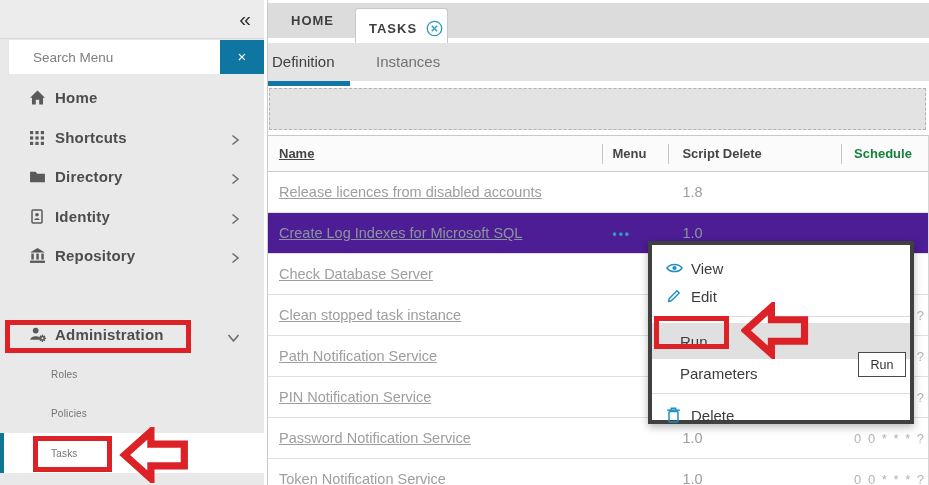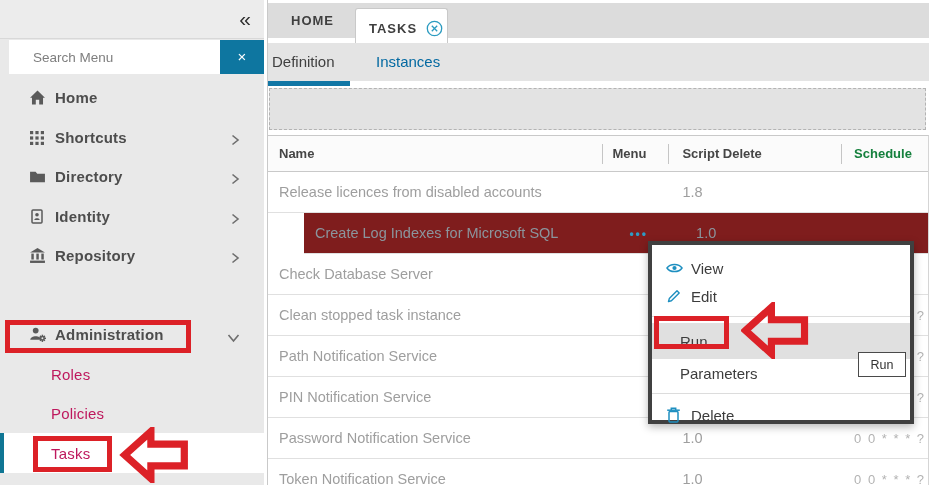--- a/index.html
+++ b/index.html
@@ -15,40 +15,40 @@
   .collapse-btn { position:absolute; right:13px; top:6px; font-size:21px; color:#2e2e2e; cursor:pointer; line-height:26px; }
   .search-row { position:absolute; left:0; top:40px; width:264px; height:34px; }
   .search-row input { position:absolute; left:0; top:0; width:220px; height:34px; border:none; outline:none; background:#fff; padding:0 24px; font-size:13.5px; color:#555; font-family:inherit;margin-left:9px; }
   .search-row input::placeholder { color:#7e7e7e; }
   .search-clear { position:absolute; left:220px; top:0; width:44px; height:34px; background:#0e76a0; color:#fff; border:none; font-size:15px; cursor:pointer; text-align:center; line-height:34px; }
   .nav-item { position:absolute; left:0; width:264px; height:39px; display:flex; align-items:center; cursor:pointer; }
   .nav-item .nico { width:18px; height:18px; margin-left:28px; flex:0 0 18px; display:flex; align-items:center; justify-content:center; }
   .nav-item .nlabel { margin-left:9px; font-size:15px; font-weight:600; color:#4d4d4d; letter-spacing:.2px; }
   .nav-item .chev { position:absolute; right:24px; top:14px; }
   .nav-sub { position:absolute; left:0; width:264px; height:39px; display:flex; align-items:center; cursor:pointer; }
-  .nav-sub .nlabel { margin-left:51px; font-size:15px; color:#be185d; letter-spacing:.2px; }
+  .nav-sub .nlabel { margin-left:51px; font-size:10px; color:#737373; letter-spacing:.2px; }
   .nav-sub.selected { background:#fff; border-left:4px solid #0f7694; height:40px; }
   .nav-sub.selected .nlabel { margin-left:47px; }
   
   .main { position:absolute; left:267px; top:0; width:662px; height:485px; background:#fff; border-left:1px solid #c9c9c9; }
   .tabbar { position:absolute; left:0; top:3px; width:100%; height:35px; background:#dcdcdc; }
   .tab { position:absolute; top:0; height:35px; line-height:35px; padding:0 13px; font-size:13px; font-weight:bold; color:#3f3f3f; letter-spacing:1px; cursor:pointer; }
   .tab.active { top:5px; height:40px; line-height:31px; background:#fff; border:1px solid #c9c9c9; border-bottom:none; border-radius:3px 3px 0 0; display:flex; align-items:center; gap:9px; }
   .tab.active .tlabel { line-height:normal; }
   .subtabs { position:absolute; left:0; top:43px; width:100%; height:38px; background:#e4e4e4; }
-  .subtab { position:absolute; top:0; height:38px; line-height:38px; font-size:15px; cursor:pointer; color:#0369a1; }
+  .subtab { position:absolute; top:0; height:38px; line-height:38px; font-size:15px; cursor:pointer; color:#737373; }
   .subtab.active { color:#404040; }
   .subtab-underline { position:absolute; left:0; top:38px; width:82px; height:5px; background:#1176a5; }
   .toolbar-dashed { position:absolute; left:1px; top:88px; width:calc(100% - 4px); height:42px; background:#e3e3e3; border:1px dashed #b3b3b3; }
   
   .datagrid { position:absolute; left:0; top:135px; width:661px; bottom:0; border-top:1px solid #c9c9c9; border-right:1px solid #d5d5d5; background:#fff; overflow:hidden; }
   .dg-header { position:relative; display:flex; height:36px; align-items:center; background:#fbfbfb; border-bottom:1px solid #c9c9c9; font-size:13px; font-weight:bold; color:#454545; }
   .dg-row { display:flex; height:41px; align-items:center; border-bottom:1px solid #e0e0e0; font-size:14.5px; color:#9e9e9e; background:#fff; cursor:pointer; }
-  .dg-row.selected { background:#7f1d1d; color:#8b959d;margin-left:36px; }
-  .c-name { width:334px; padding-left:11px; overflow:hidden; white-space:nowrap; }
+  .dg-row.selected { background:#4c1d95; color:#8b959d; }
+  .c-name { width:334px; padding-left:11px; overflow:hidden; white-space:nowrap;text-decoration:underline; }
   .c-menu { width:66px; padding-left:11px; }
   .c-ver  { width:173px; padding-left:15px; }
   .c-sch  { width:88px; padding-left:14px; font-size:13px; color:#b3b3b3; letter-spacing:1.5px; white-space:nowrap; }
   .dg-header .c-sch { font-size:13px; color:#15803d; letter-spacing:0; }
   .hsep { position:absolute; top:8px; width:1px; height:20px; background:#c5c5c5; }
   .dots-btn { color:#2e9bc4; font-size:12px; font-weight:bold; letter-spacing:2px; cursor:pointer; background:none; border:none; }
   
   .ctx-menu { position:absolute; left:648px; top:241px; width:266px; height:183px; background:#fff; border:4px solid #404040; box-shadow:0 3px 8px rgba(0,0,0,.28); z-index:5; padding-top:9px; }
   .ctx-item { display:flex; align-items:center; height:28px; font-size:15px; color:#3c3c3c; cursor:pointer; }
   .ctx-item .cico { width:17px; margin-left:14px; margin-right:8px; display:flex; align-items:center; }

